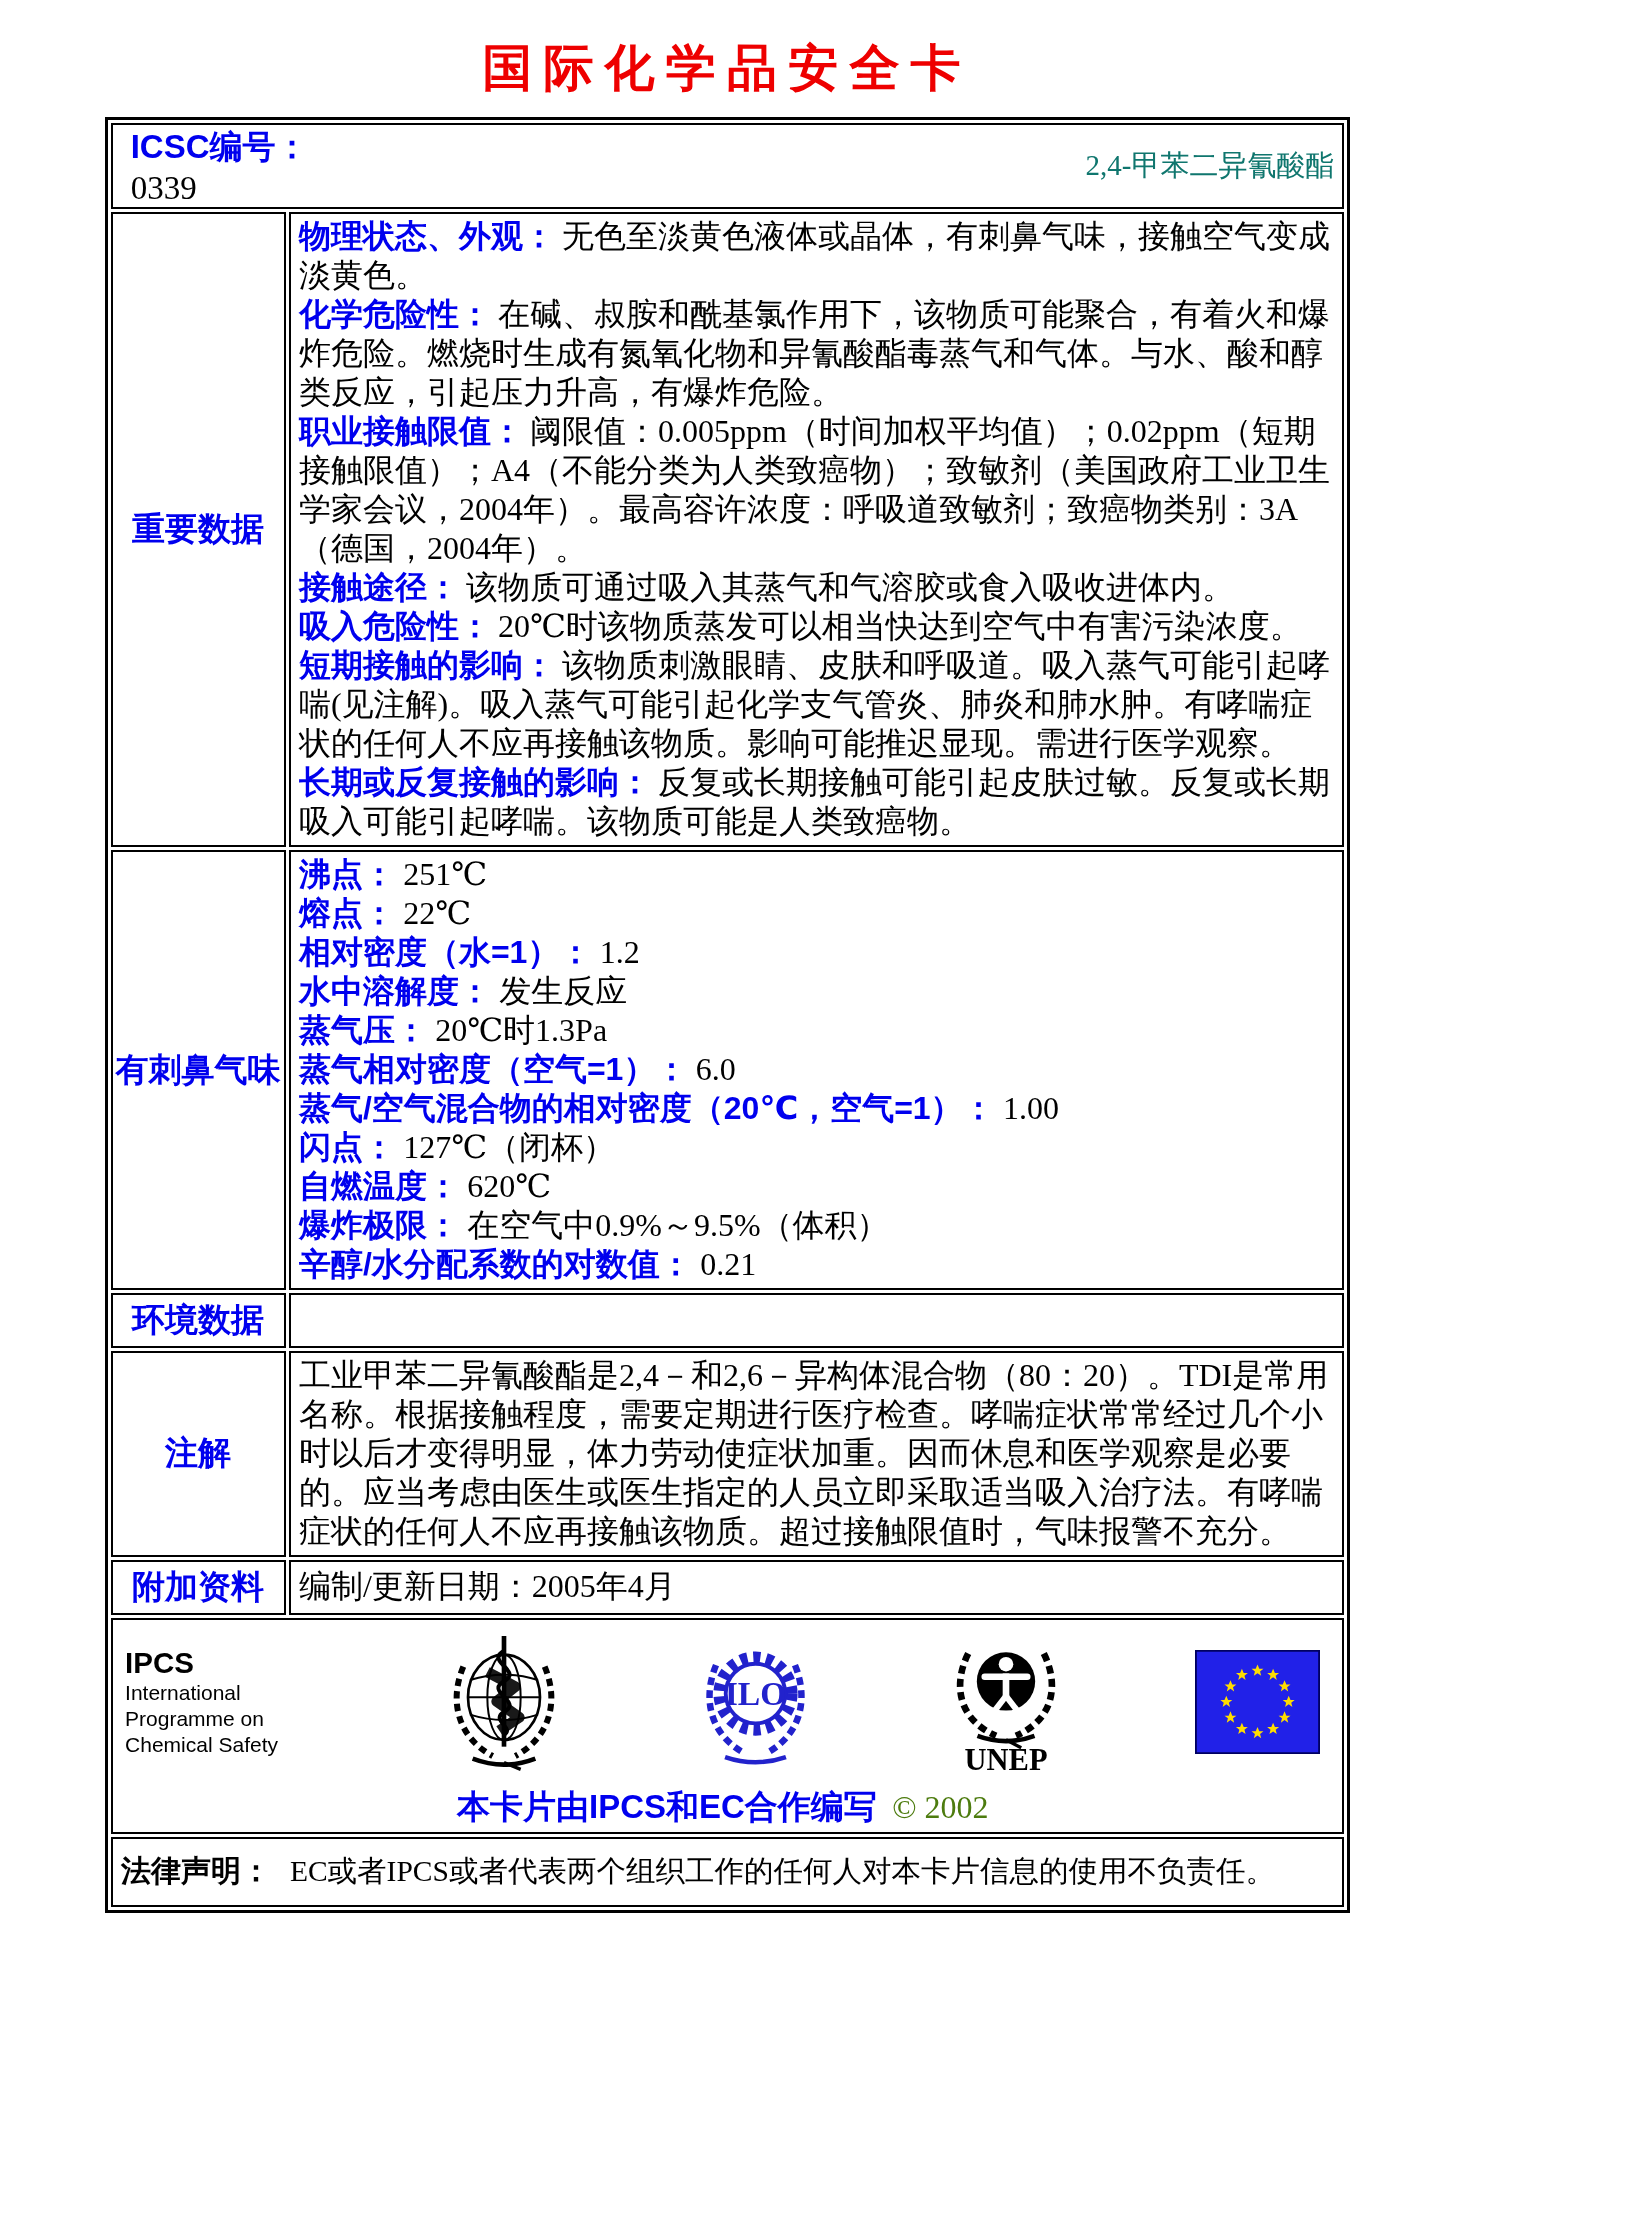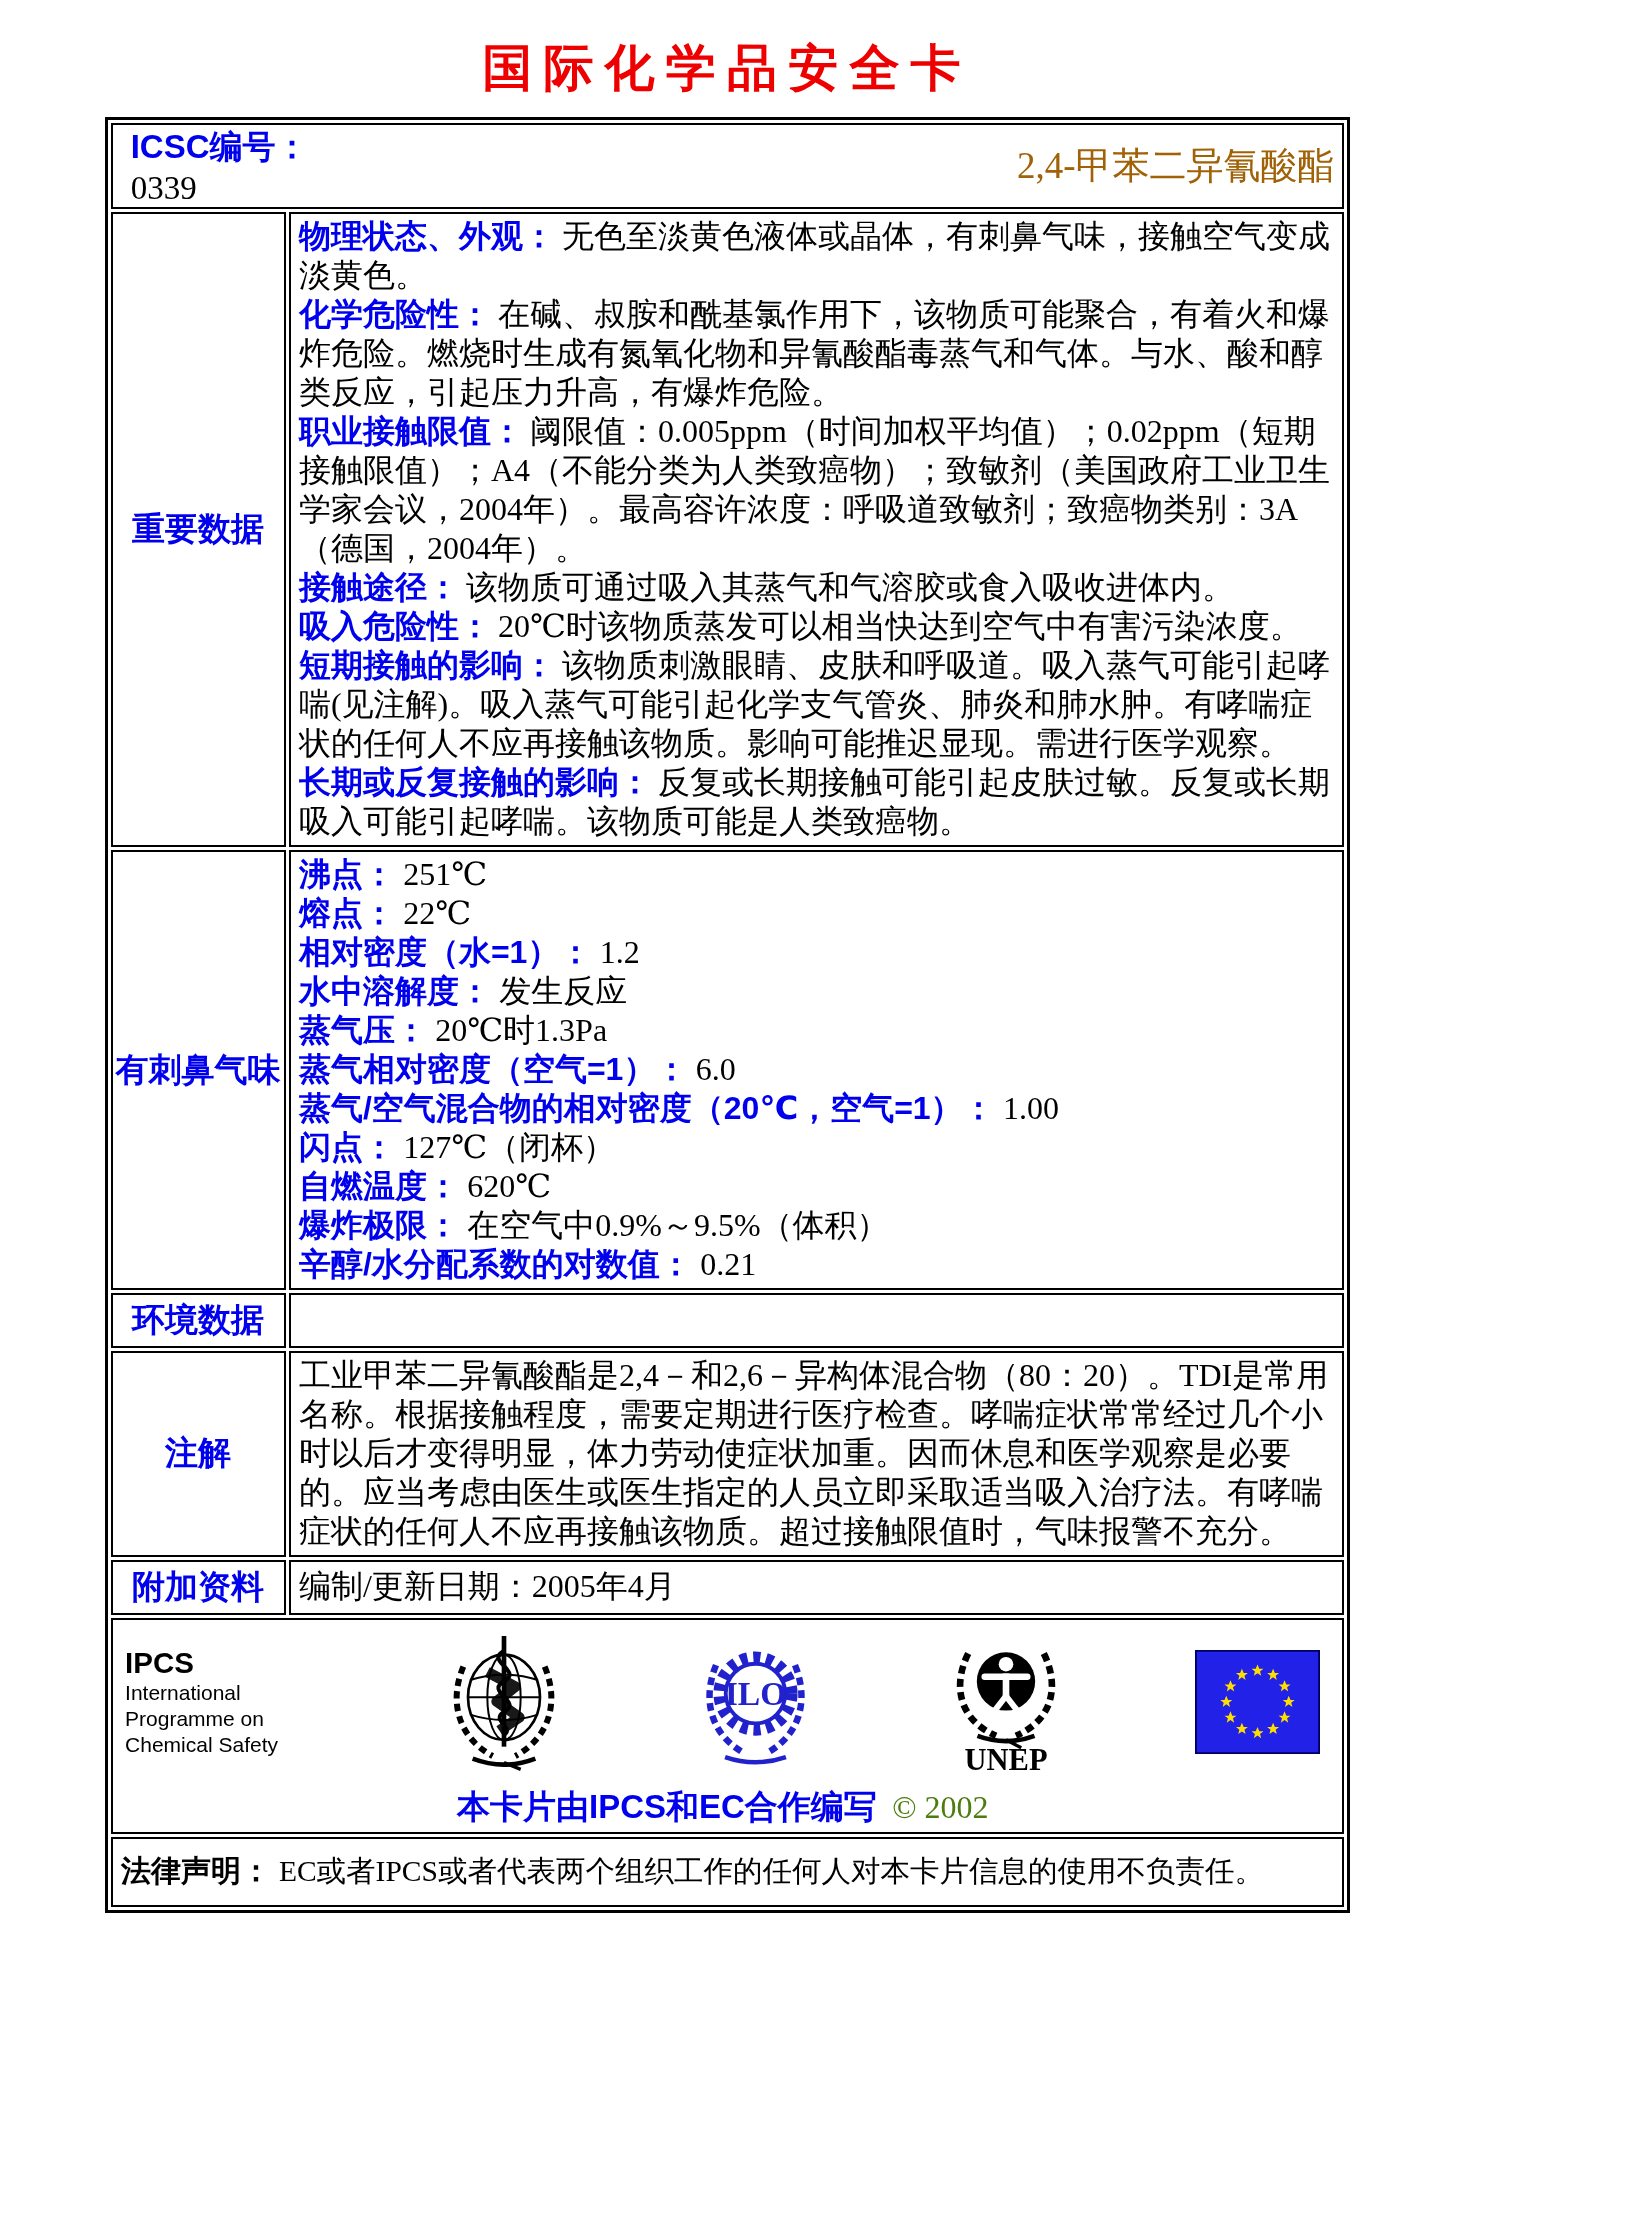--- a/index.html
+++ b/index.html
@@ -41,21 +41,21 @@
   }
   .hdr-flex { display: flex; justify-content: space-between; align-items: center; }
   .hdr-left { display: flex; align-items: baseline; flex-direction: column; }
   .icsc-label {
     font-family: "Liberation Sans", "DejaVu Sans", sans-serif;
     font-weight: bold;
     color: #0000ee;
     font-size: 33px;
   }
   .icsc-number { font-size: 33px; color: #000; margin-left: 9.8px; }
-  .chem-name { font-size: 37px; color: #a16207; }
+  .chem-name { font-size: 29px; color: #0f766e; }
   .sec-label {
     text-align: center;
     font-family: "Liberation Sans", "DejaVu Sans", sans-serif;
     font-weight: bold;
     font-size: 33px;
     color: #0000ee;
     padding: 2.8px 1.4px;
   }
   .content-cell {
     padding: 2.8px 7px 4.2px 8.4px;
@@ -97,21 +97,21 @@
     font-size: 32px;
     color: #4d7c0f;
     margin-left: 12.6px;
   }
   .legal-cell { padding: 12.6px 8.4px; }
   .legal-label {
     font-family: "Liberation Sans", "DejaVu Sans", sans-serif;
     font-weight: bold;
     font-size: 30px;
     color: #000;
-    margin-right: 8px;
+    margin-right: 19px;
   }
   .legal-text { font-size: 29.5px; color: #000; }
   .logo-svg { display: block; }
 </style>
 </head>
 <body>
 
 <div class="page">
 
   <div class="doc-title">国际化学品安全卡</div>

